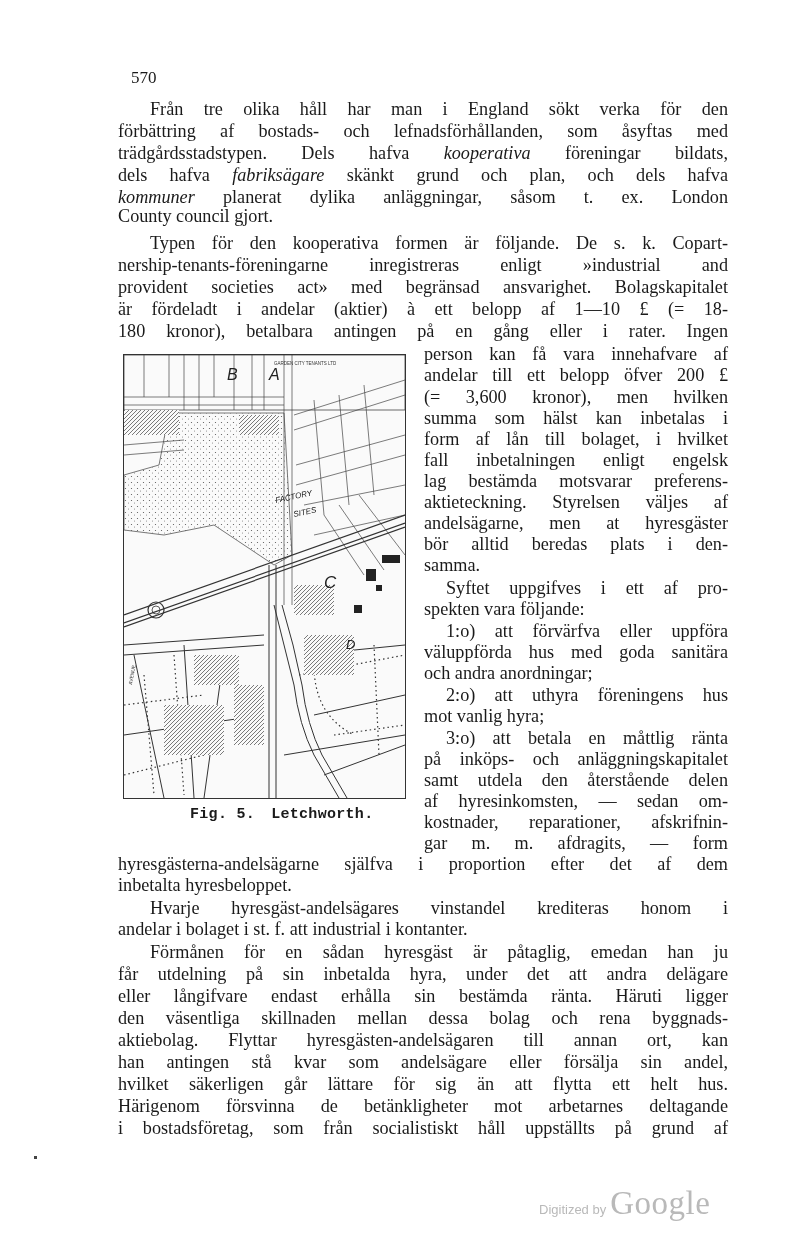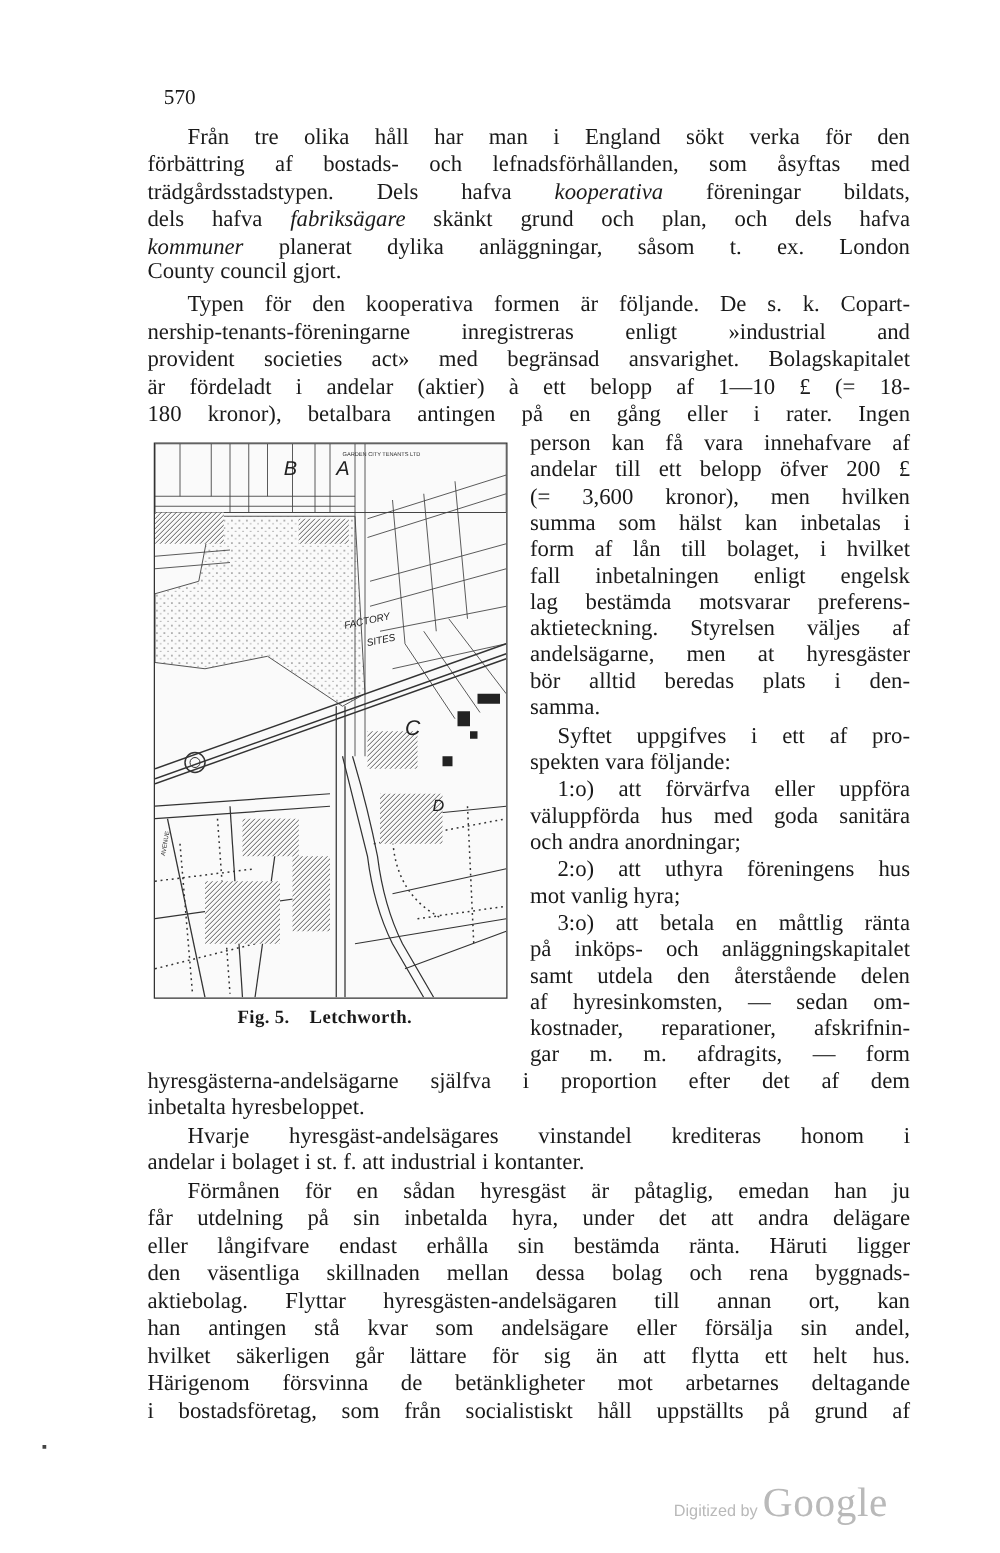--- a/index.html
+++ b/index.html
@@ -9,21 +9,21 @@
   .line { position: absolute; font-size: 18.2px; line-height: 22px; white-space: nowrap;
           text-align: justify; text-align-last: justify; }
   .full { left: 118px; width: 610px; }
   .full.indent { left: 150px; width: 578px; }
   .narrow { left: 424px; width: 304px; }
   .narrow.indent { left: 446px; width: 282px; }
   .last { text-align-last: left; }
   .map { position: absolute; left: 123px; top: 354px; width: 281px; height: 443px;
          border: 1.5px solid #333; background: #fafafa; overflow: hidden; }
   .map svg { width: 100%; height: 100%; display: block; }
-  .caption { position: absolute; left: 190px; top: 806px; font-family: Liberation Serif, serif;
+  .caption { position: absolute; left: 190px; top: 806px; font-family: Liberation Mono, monospace;
              font-weight: bold; font-size: 15px; letter-spacing: 0.3px; }
   .caption span { margin-right: 16px; }
   .watermark { position: absolute; left: 539px; top: 1185px; color: #b9b9b9; }
   .wm-small { font-family: "Liberation Sans", "DejaVu Sans", sans-serif; font-size: 13px; }
   .wm-big { font-family: Liberation Serif, serif; font-size: 33px; letter-spacing: 0.5px; }
   .speck { position: absolute; left: 34px; top: 1156px; width: 3px; height: 3px; background: #444; }
   .it { font-style: italic; }
 </style>
 </head>
 <body>

